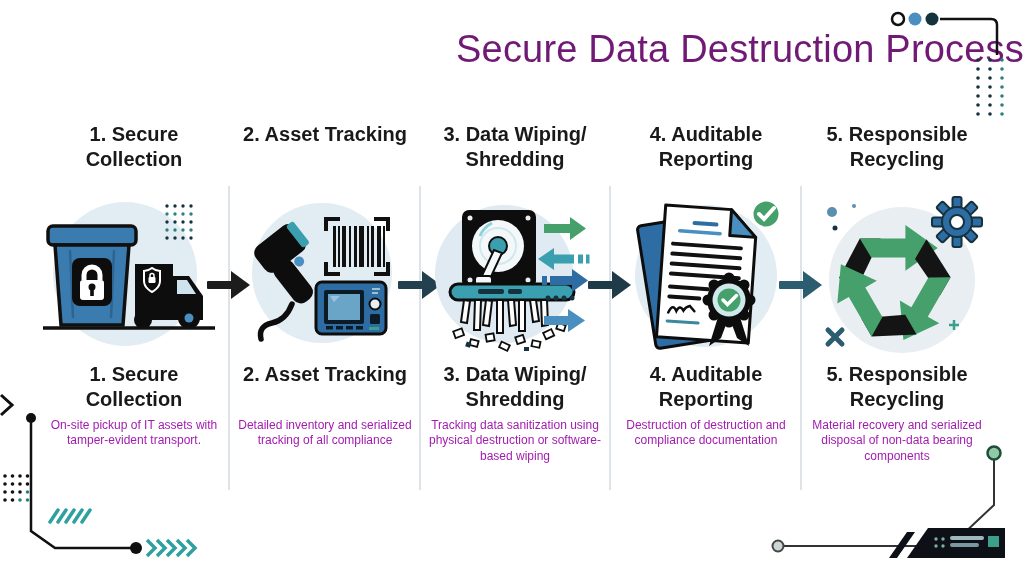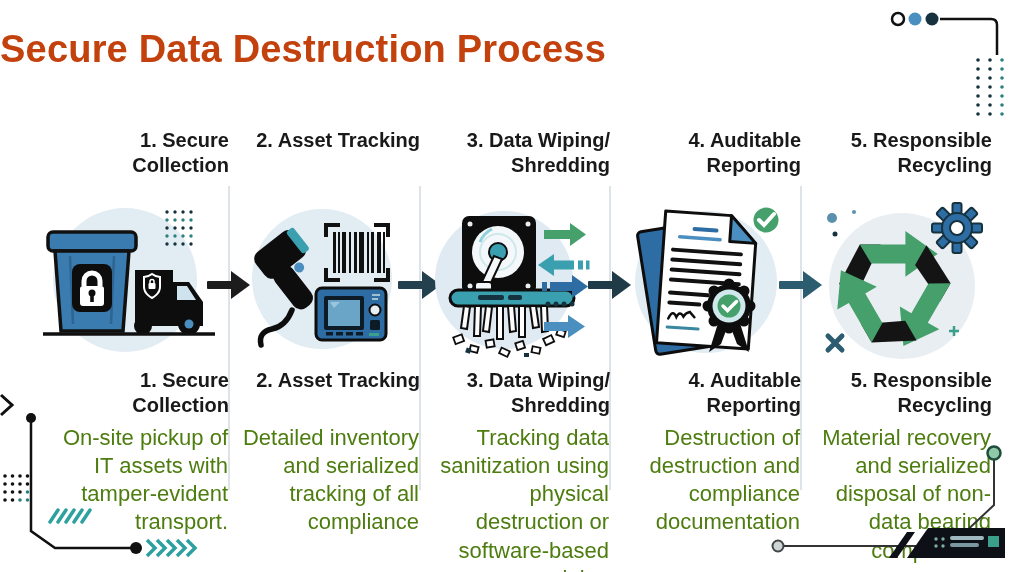--- a/index.html
+++ b/index.html
@@ -1,25 +1,25 @@
 <!DOCTYPE html>
 <html><head>
 <meta charset="utf-8">
 <style>
   html,body{margin:0;padding:0;background:#fff;}
   .page{position:relative;width:1024px;height:572px;background:#ffffff;overflow:hidden;
         font-family:"Liberation Sans",sans-serif;color:#1a1a1a;}
-  .title{position:absolute;top:28px;left:0;width:100%;text-align:left;
-         font-size:38px;font-weight:700;letter-spacing:.2px;color:#c2410c;}
-  .step{position:absolute;top:128px;width:190px;text-align:right;}
+  .title{position:absolute;top:28px;left:0;width:100%;text-align:right;
+         font-size:38px;font-weight:400;letter-spacing:.2px;color:#701a75;}
+  .step{position:absolute;top:122px;width:190px;text-align:center;}
   .h-top,.h-bot{font-size:20px;font-weight:700;line-height:1.26;color:#191919;}
   .h-top{height:62px;}
   .icon-wrap{height:176px;display:flex;justify-content:center;align-items:flex-start;}
   .h-bot{margin-top:2px;min-height:52px;}
-  .desc{font-size:22px;line-height:1.28;margin-top:4px;padding:0 1px;color:#4d7c0f;}
+  .desc{font-size:12px;line-height:1.28;margin-top:4px;padding:0 1px;color:#a21caf;}
   .divider{position:absolute;top:186px;width:2px;height:304px;background:#dde3e7;}
   .flow-arrow{position:absolute;top:266px;}
   .deco{position:absolute;}
 </style>
 </head>
 <body>
 
 <div class="page">
 
   <div class="title">Secure Data Destruction Process</div>

